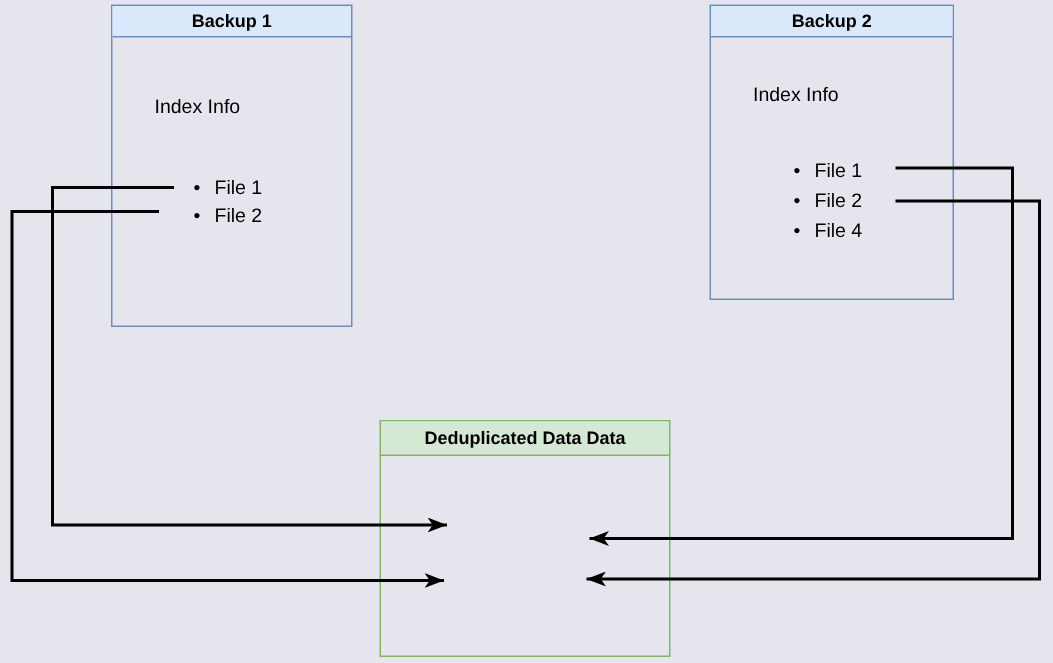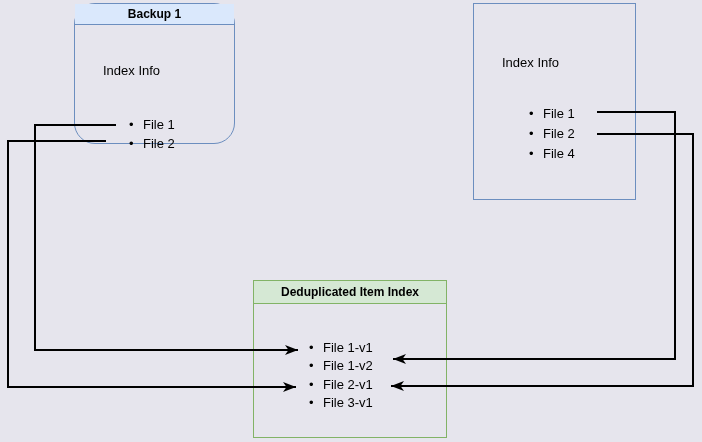--- a/index.html
+++ b/index.html
@@ -56,73 +56,56 @@
     fill: none;
     stroke: #000;
     stroke-width: 2;
   }
 </style>
 </head>
 <body>
 
 <div class="canvas">
 
-  <div class="box blue" style="left:74px; top:3px; width:161px; height:141px;border-radius:21px;">
+  <div class="box blue" style="left:74px; top:3px; width:161px; height:215px;">
     <div class="box-header">Backup 1</div>
     <div class="box-label" style="left:28px; top:59px;">Index Info</div>
     <ul class="file-list row-19" style="left:54px; top:111px;">
       <li>
         <span class="bullet"></span>
         <span>File 1</span>
       </li>
       <li>
         <span class="bullet"></span>
         <span>File 2</span>
       </li>
     </ul>
   </div>
 
   <div class="box blue" style="left:473px; top:3px; width:163px; height:197px;">
+    <div class="box-header">Backup 2</div>
     <div class="box-label" style="left:28px; top:51px;">Index Info</div>
     <ul class="file-list row-20" style="left:55px; top:99px;">
       <li>
         <span class="bullet"></span>
         <span>File 1</span>
       </li>
       <li>
         <span class="bullet"></span>
         <span>File 2</span>
       </li>
       <li>
         <span class="bullet"></span>
         <span>File 4</span>
       </li>
     </ul>
   </div>
 
   <div class="box green" style="left:253px; top:280px; width:194px; height:158px;">
-    <div class="box-header">Deduplicated Item Index</div>
-    <ul class="file-list row-185" style="left:55px; top:57px;">
-      <li>
-        <span class="bullet"></span>
-        <span>File 1-v1</span>
-      </li>
-      <li>
-        <span class="bullet"></span>
-        <span>File 1-v2</span>
-      </li>
-      <li>
-        <span class="bullet"></span>
-        <span>File 2-v1</span>
-      </li>
-      <li>
-        <span class="bullet"></span>
-        <span>File 3-v1</span>
-      </li>
-    </ul>
+    <div class="box-header">Deduplicated Data Data</div>
   </div>
 
   <svg class="connectors" width="702" height="442" viewBox="0 0 702 442">
     <defs>
       <marker id="arrowhead" markerWidth="13" markerHeight="10" refX="13" refY="5" orient="auto" markerUnits="userSpaceOnUse">
         <path d="M0,0 L13,5 L0,10 L3.5,5 Z" fill="#000"></path>
       </marker>
     </defs>
     <polyline points="116,125 35,125 35,350 298,350" marker-end="url(#arrowhead)"></polyline>
     <polyline points="106,141 8,141 8,387 296,387" marker-end="url(#arrowhead)"></polyline>

